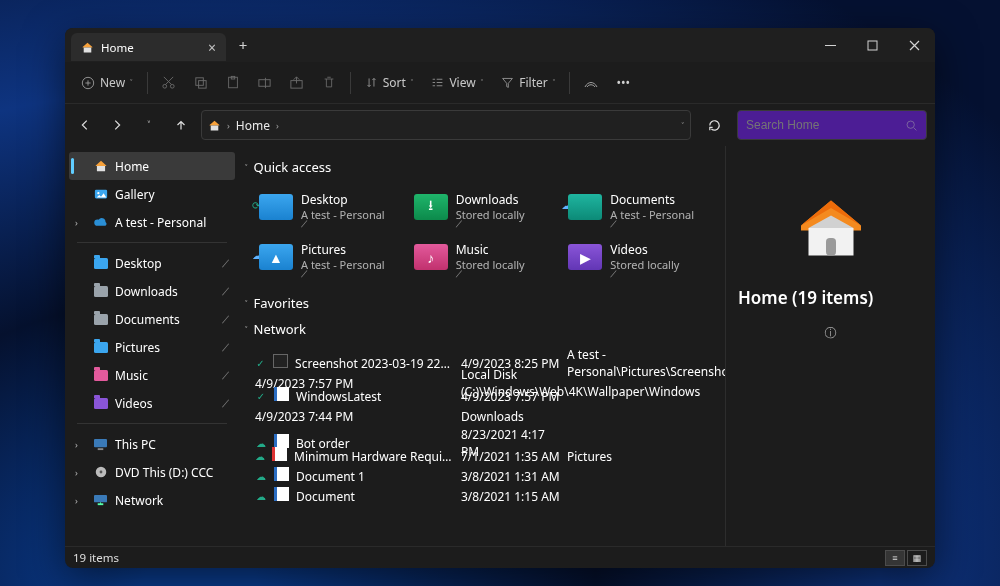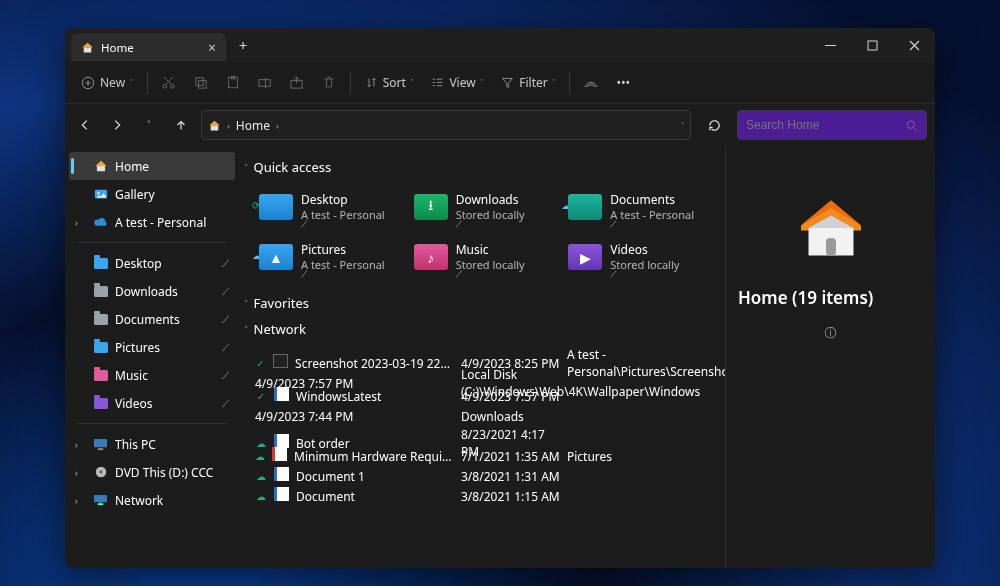--- a/index.html
+++ b/index.html
@@ -535,14 +535,21 @@
           </svg>
       </div>
       <h2>Home (19 items)</h2>
       <div class="info-row">
         <span class="ii">ⓘ</span>
       </div>
     </div>
 
   </div>
 
+  <div class="status">
+    <span>19 items</span>
+    <div class="sp">
+      <div class="vb sel">≡</div>
+      <div class="vb">▦</div>
+    </div>
+  </div>
 
 </div>
 
 </body></html>

